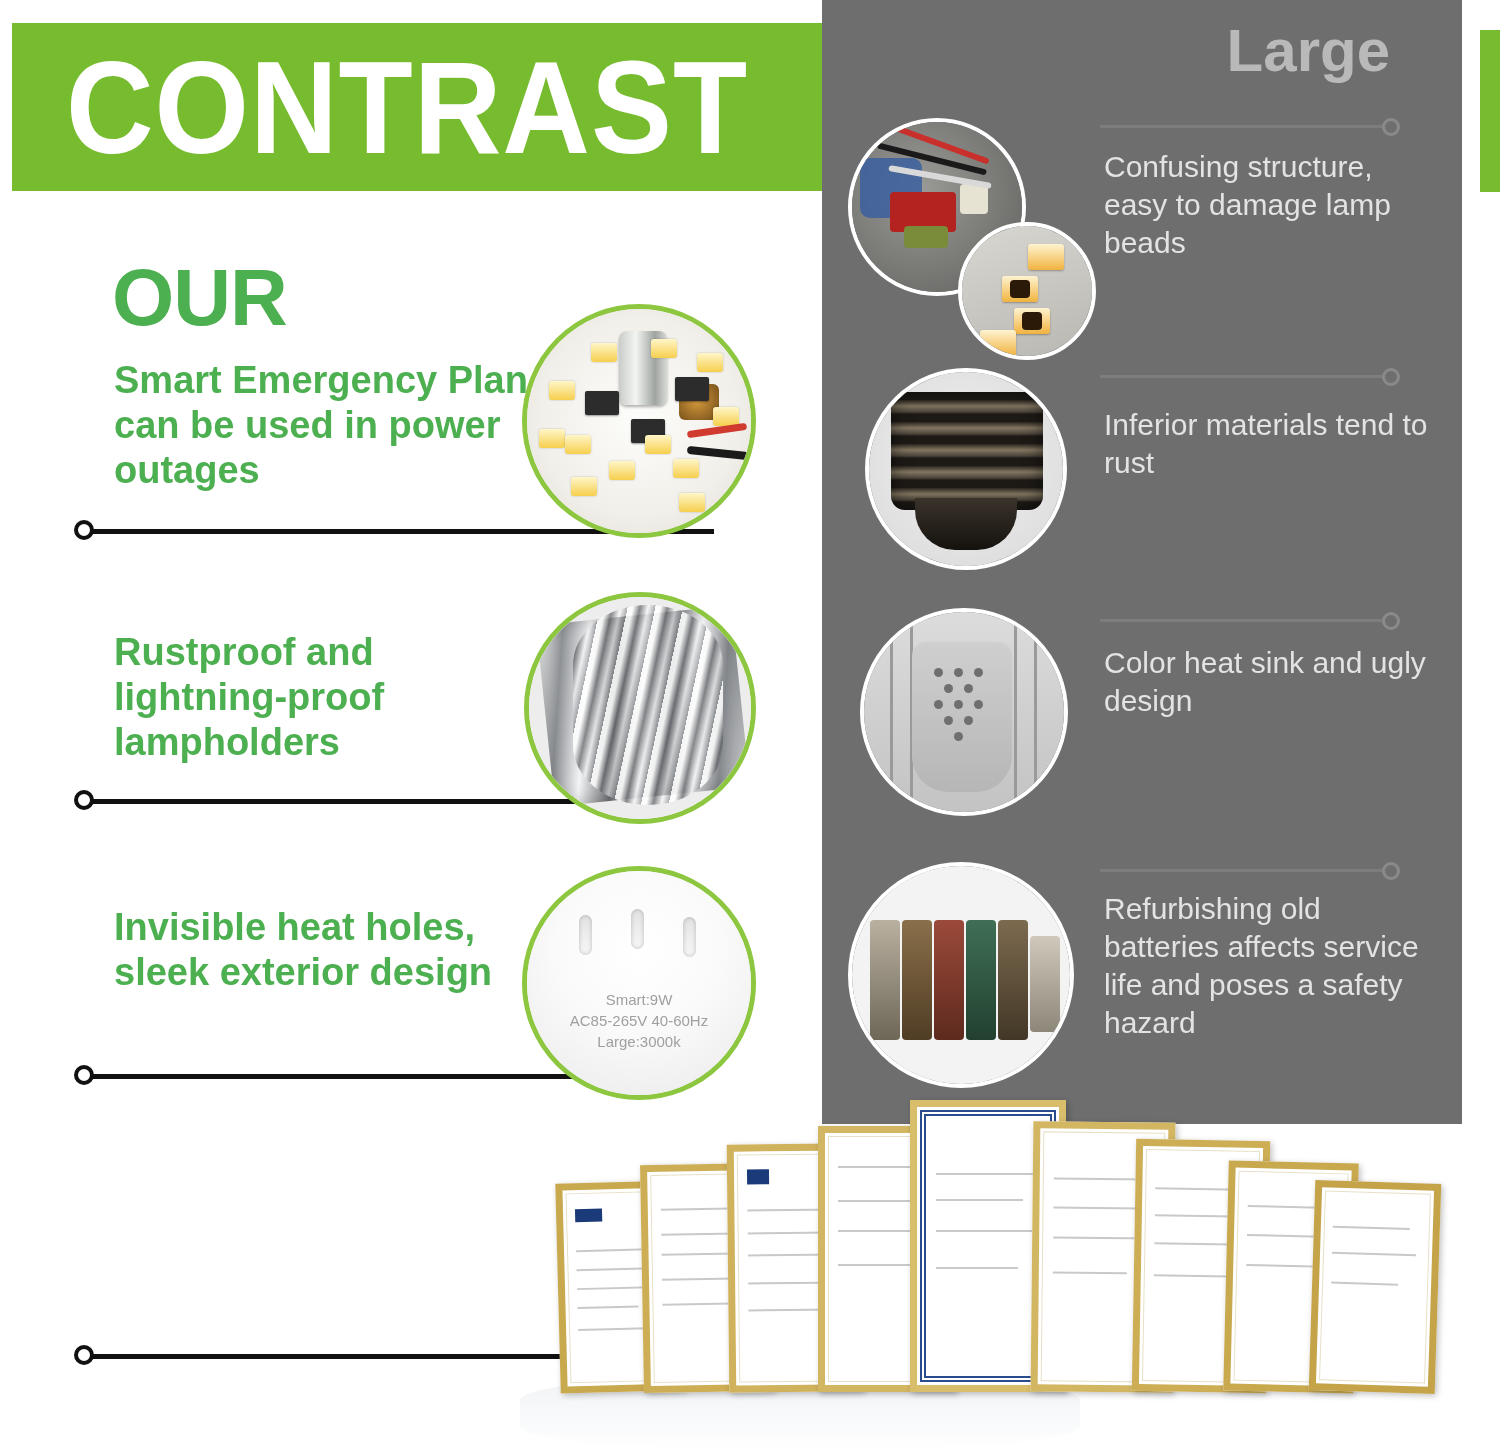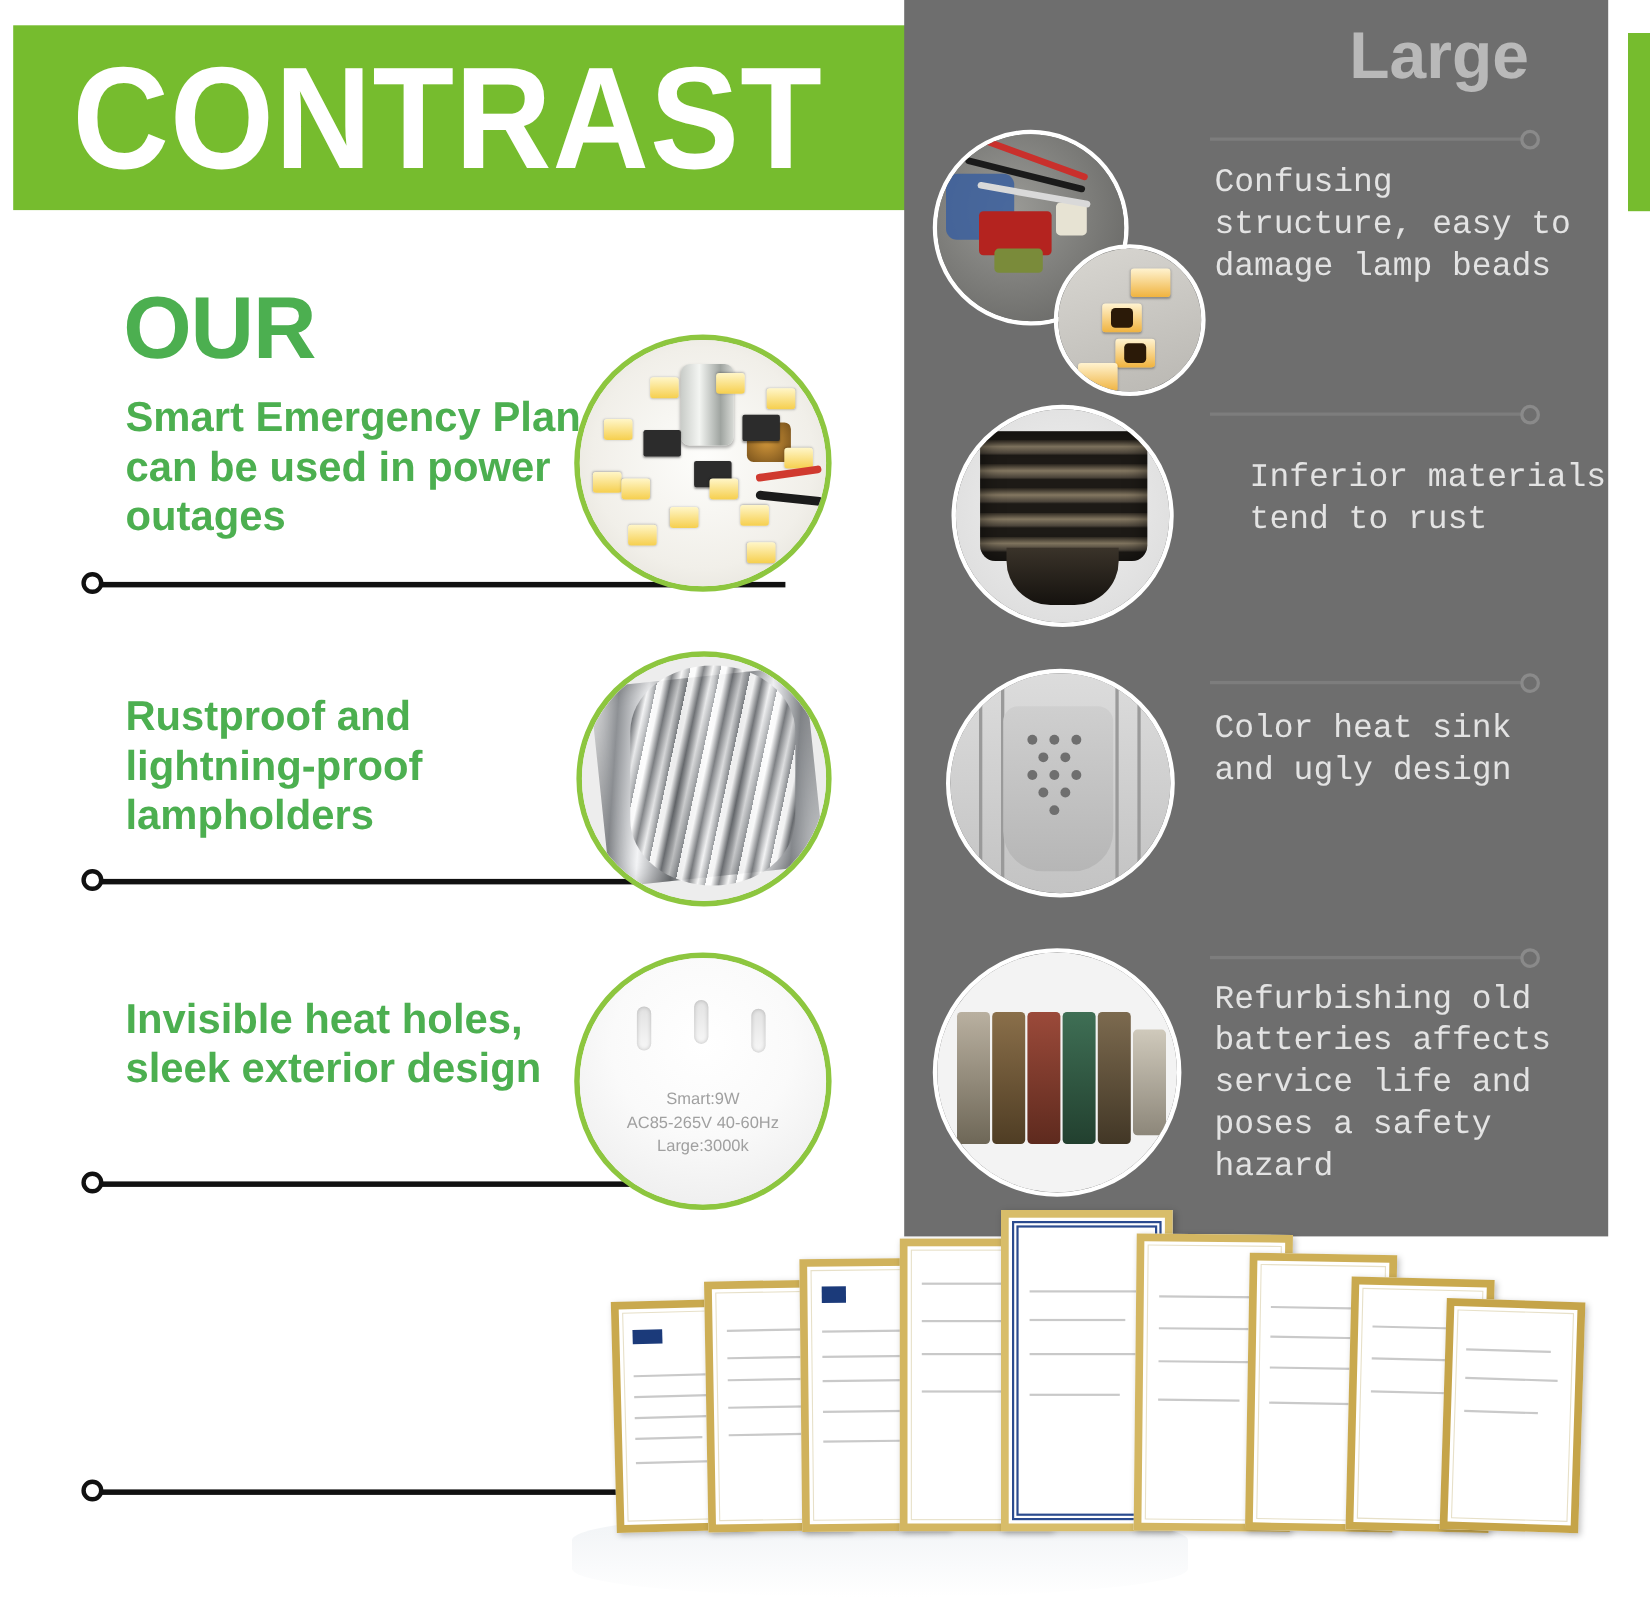--- a/index.html
+++ b/index.html
@@ -135,21 +135,21 @@
     position:absolute;width:13px;height:40px;border-radius:7px;
     background:linear-gradient(180deg,#e2e2e2,#f7f7f7);
     box-shadow:inset 0 0 4px rgba(0,0,0,.22);
   }
   .spec{
     position:absolute;left:0;right:0;top:118px;text-align:center;
     color:#a0a0a0;font-size:15px;line-height:21px;
   }
 
   
-  .pitem{position:absolute;font-family:Liberation Mono, monospace;}
+  .pitem{position:absolute;}
   .pitem-text{
     color:#e3e3e3;font-size:30px;line-height:38px;width:340px;
   }
   .pconn{position:absolute;height:18px;}
   .pconn .pbar{position:absolute;left:0;top:7px;height:3px;background:#7d7d7d;}
   .pconn .pdot{
     position:absolute;top:0;width:18px;height:18px;border-radius:50%;
     border:3px solid #8a8a8a;background:#6e6e6e;box-sizing:border-box;
   }
 
@@ -333,21 +333,21 @@
       <div class="bead" style="left:52px;top:82px;"></div>
       <div class="burn" style="left:60px;top:86px;"></div>
       <div class="bead" style="left:18px;top:104px;"></div>
     </div>
   </div>
 
   <div class="pconn" style="left:1100px;top:368px;width:300px;">
     <div class="pbar" style="width:286px;"></div>
     <div class="pdot" style="left:282px;"></div>
   </div>
-  <div class="pitem" style="left:1104px;top:416px;margin-left:32px;">
+  <div class="pitem" style="left:1104px;top:406px;">
     <div class="pitem-text">Inferior materials tend to rust</div>
   </div>
   <div class="rcirc rc2">
     <div class="art-rust">
       <div class="screw"></div>
       <div class="tip"></div>
     </div>
   </div>
 
   <div class="pconn" style="left:1100px;top:612px;width:300px;">

